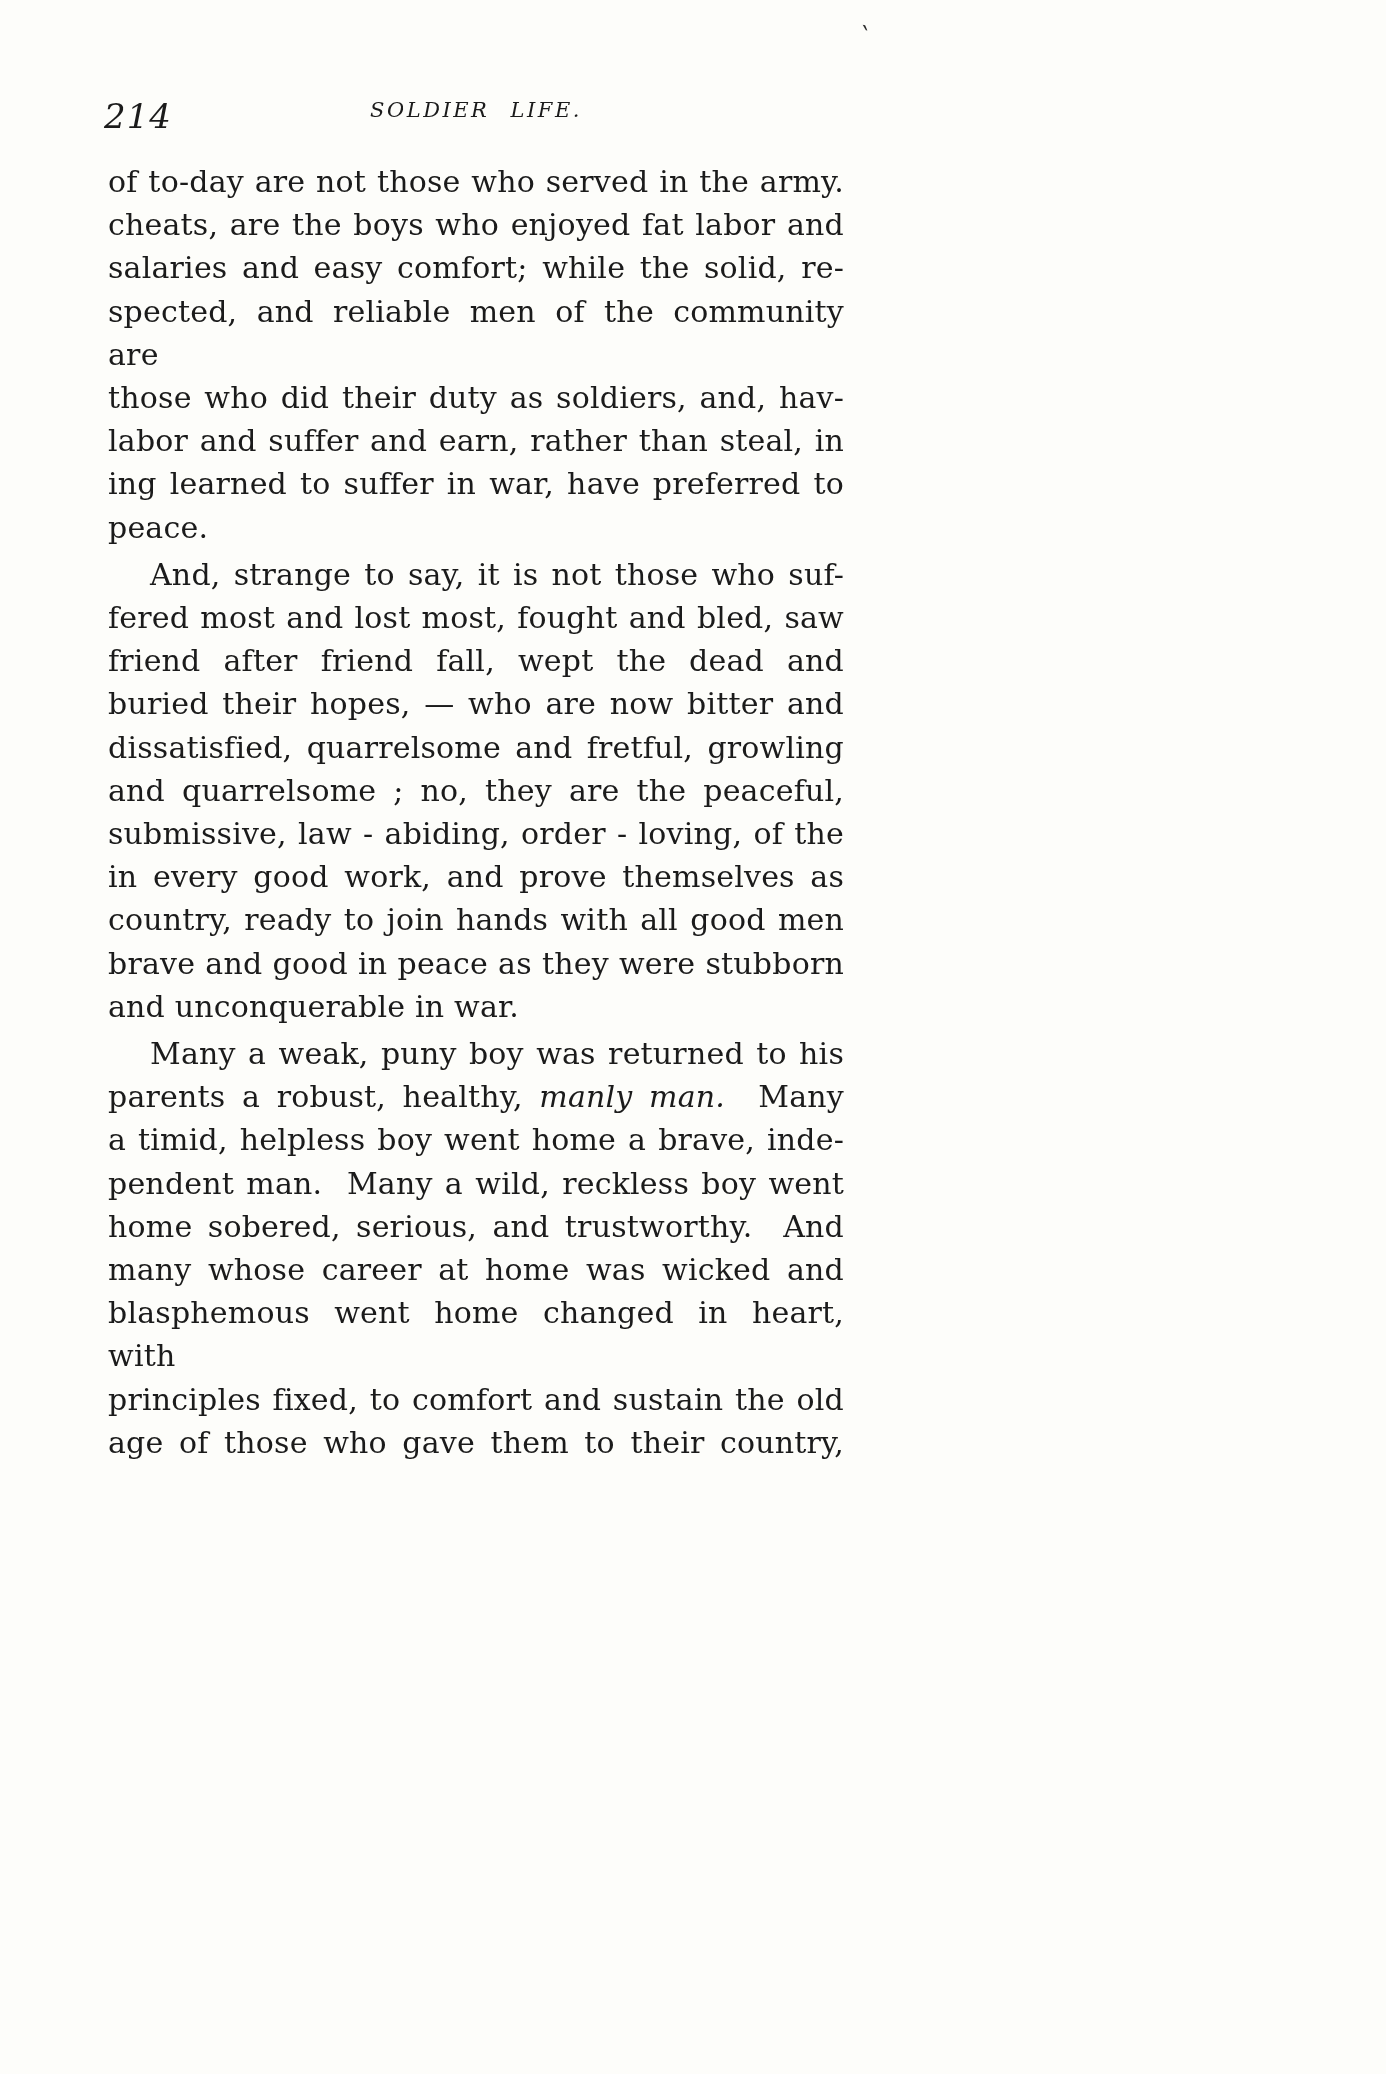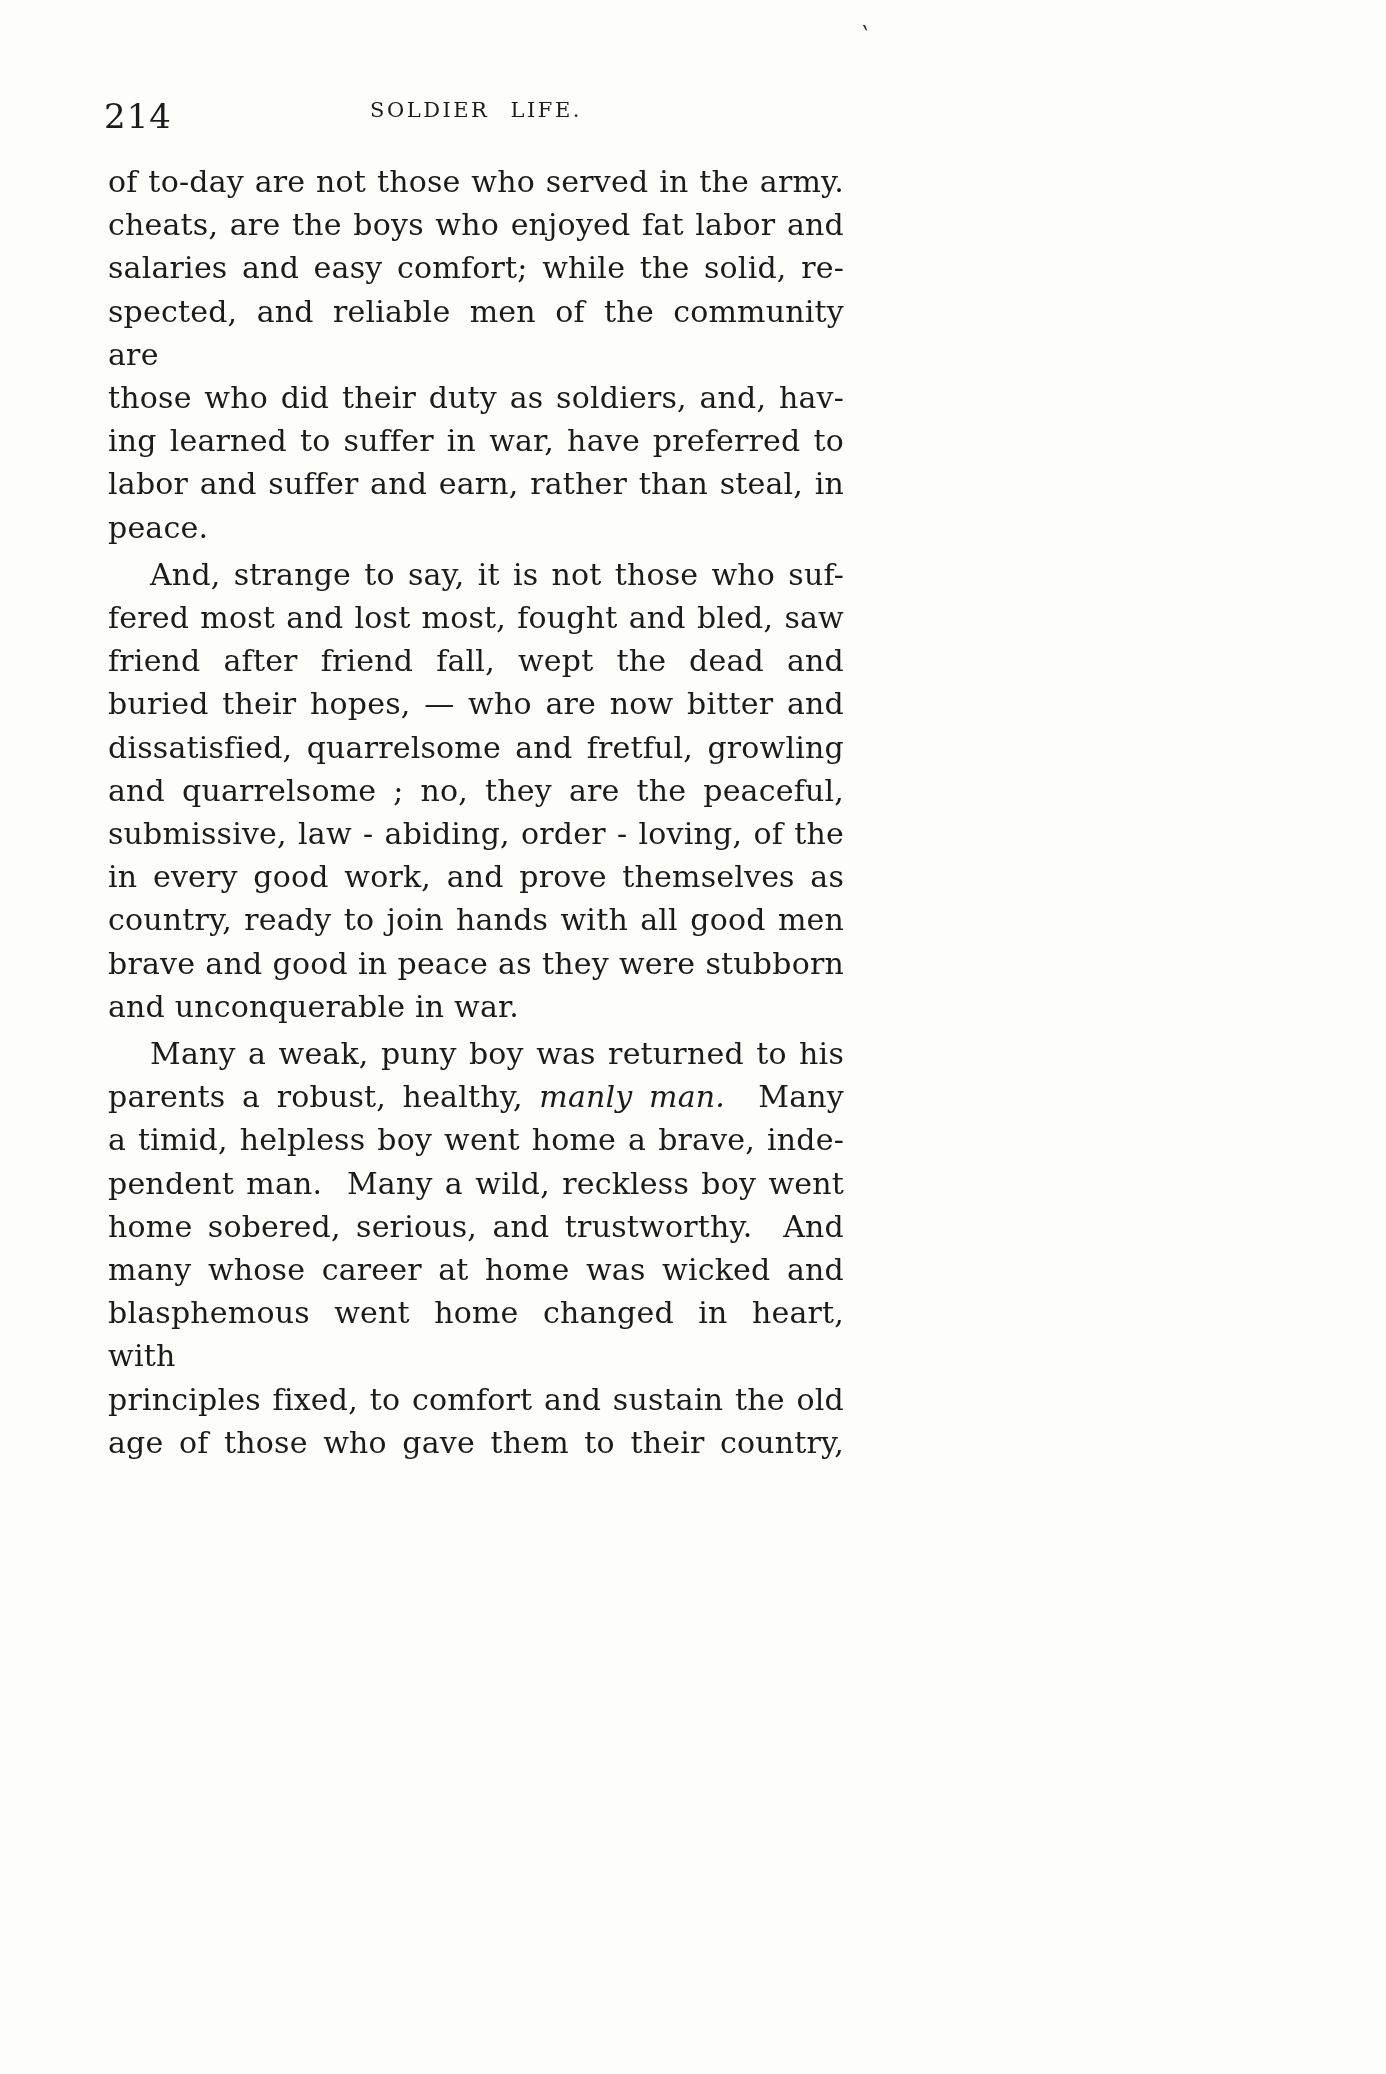--- a/index.html
+++ b/index.html
@@ -20,20 +20,21 @@
     height: 2074px;
     background: #fdfdfa;
   }
   .page-header {
     position: absolute;
     top: 98px;
     left: 104px;
     width: 744px;
     text-align: center;
     white-space: nowrap;
+    font-style: italic;
   }
   .page-number {
     position: absolute;
     left: 0;
     top: -2px;
     font-size: 34px;
     letter-spacing: 1px;
   }
   .running-title {
     font-size: 21px;
@@ -83,22 +84,22 @@
     <span class="page-number">214</span>
     <span class="running-title">SOLDIER LIFE.</span>
   </div>
   <div class="text-block">
       <div class="paragraph">
         <div class="line"><span>of to-day are not those who served in the army.</span></div>
         <div class="line"><span>cheats, are the boys who enjoyed fat labor and</span></div>
         <div class="line"><span>salaries and easy comfort; while the solid, re-</span></div>
         <div class="line"><span>spected, and reliable men of the community are</span></div>
         <div class="line"><span>those who did their duty as soldiers, and, hav-</span></div>
+        <div class="line"><span>labor and suffer and earn, rather than steal, in</span></div>
         <div class="line"><span>ing learned to suffer in war, have preferred to</span></div>
-        <div class="line"><span>labor and suffer and earn, rather than steal, in</span></div>
         <div class="line lastline"><span>peace.</span></div>
       </div>
       <div class="paragraph">
         <div class="line indent"><span>And, strange to say, it is not those who suf-</span></div>
         <div class="line"><span>fered most and lost most, fought and bled, saw</span></div>
         <div class="line"><span>friend after friend fall, wept the dead and</span></div>
         <div class="line"><span>buried their hopes, — who are now bitter and</span></div>
         <div class="line"><span>dissatisfied, quarrelsome and fretful, growling</span></div>
         <div class="line"><span>and quarrelsome ; no, they are the peaceful,</span></div>
         <div class="line"><span>submissive, law - abiding, order - loving, of the</span></div>

